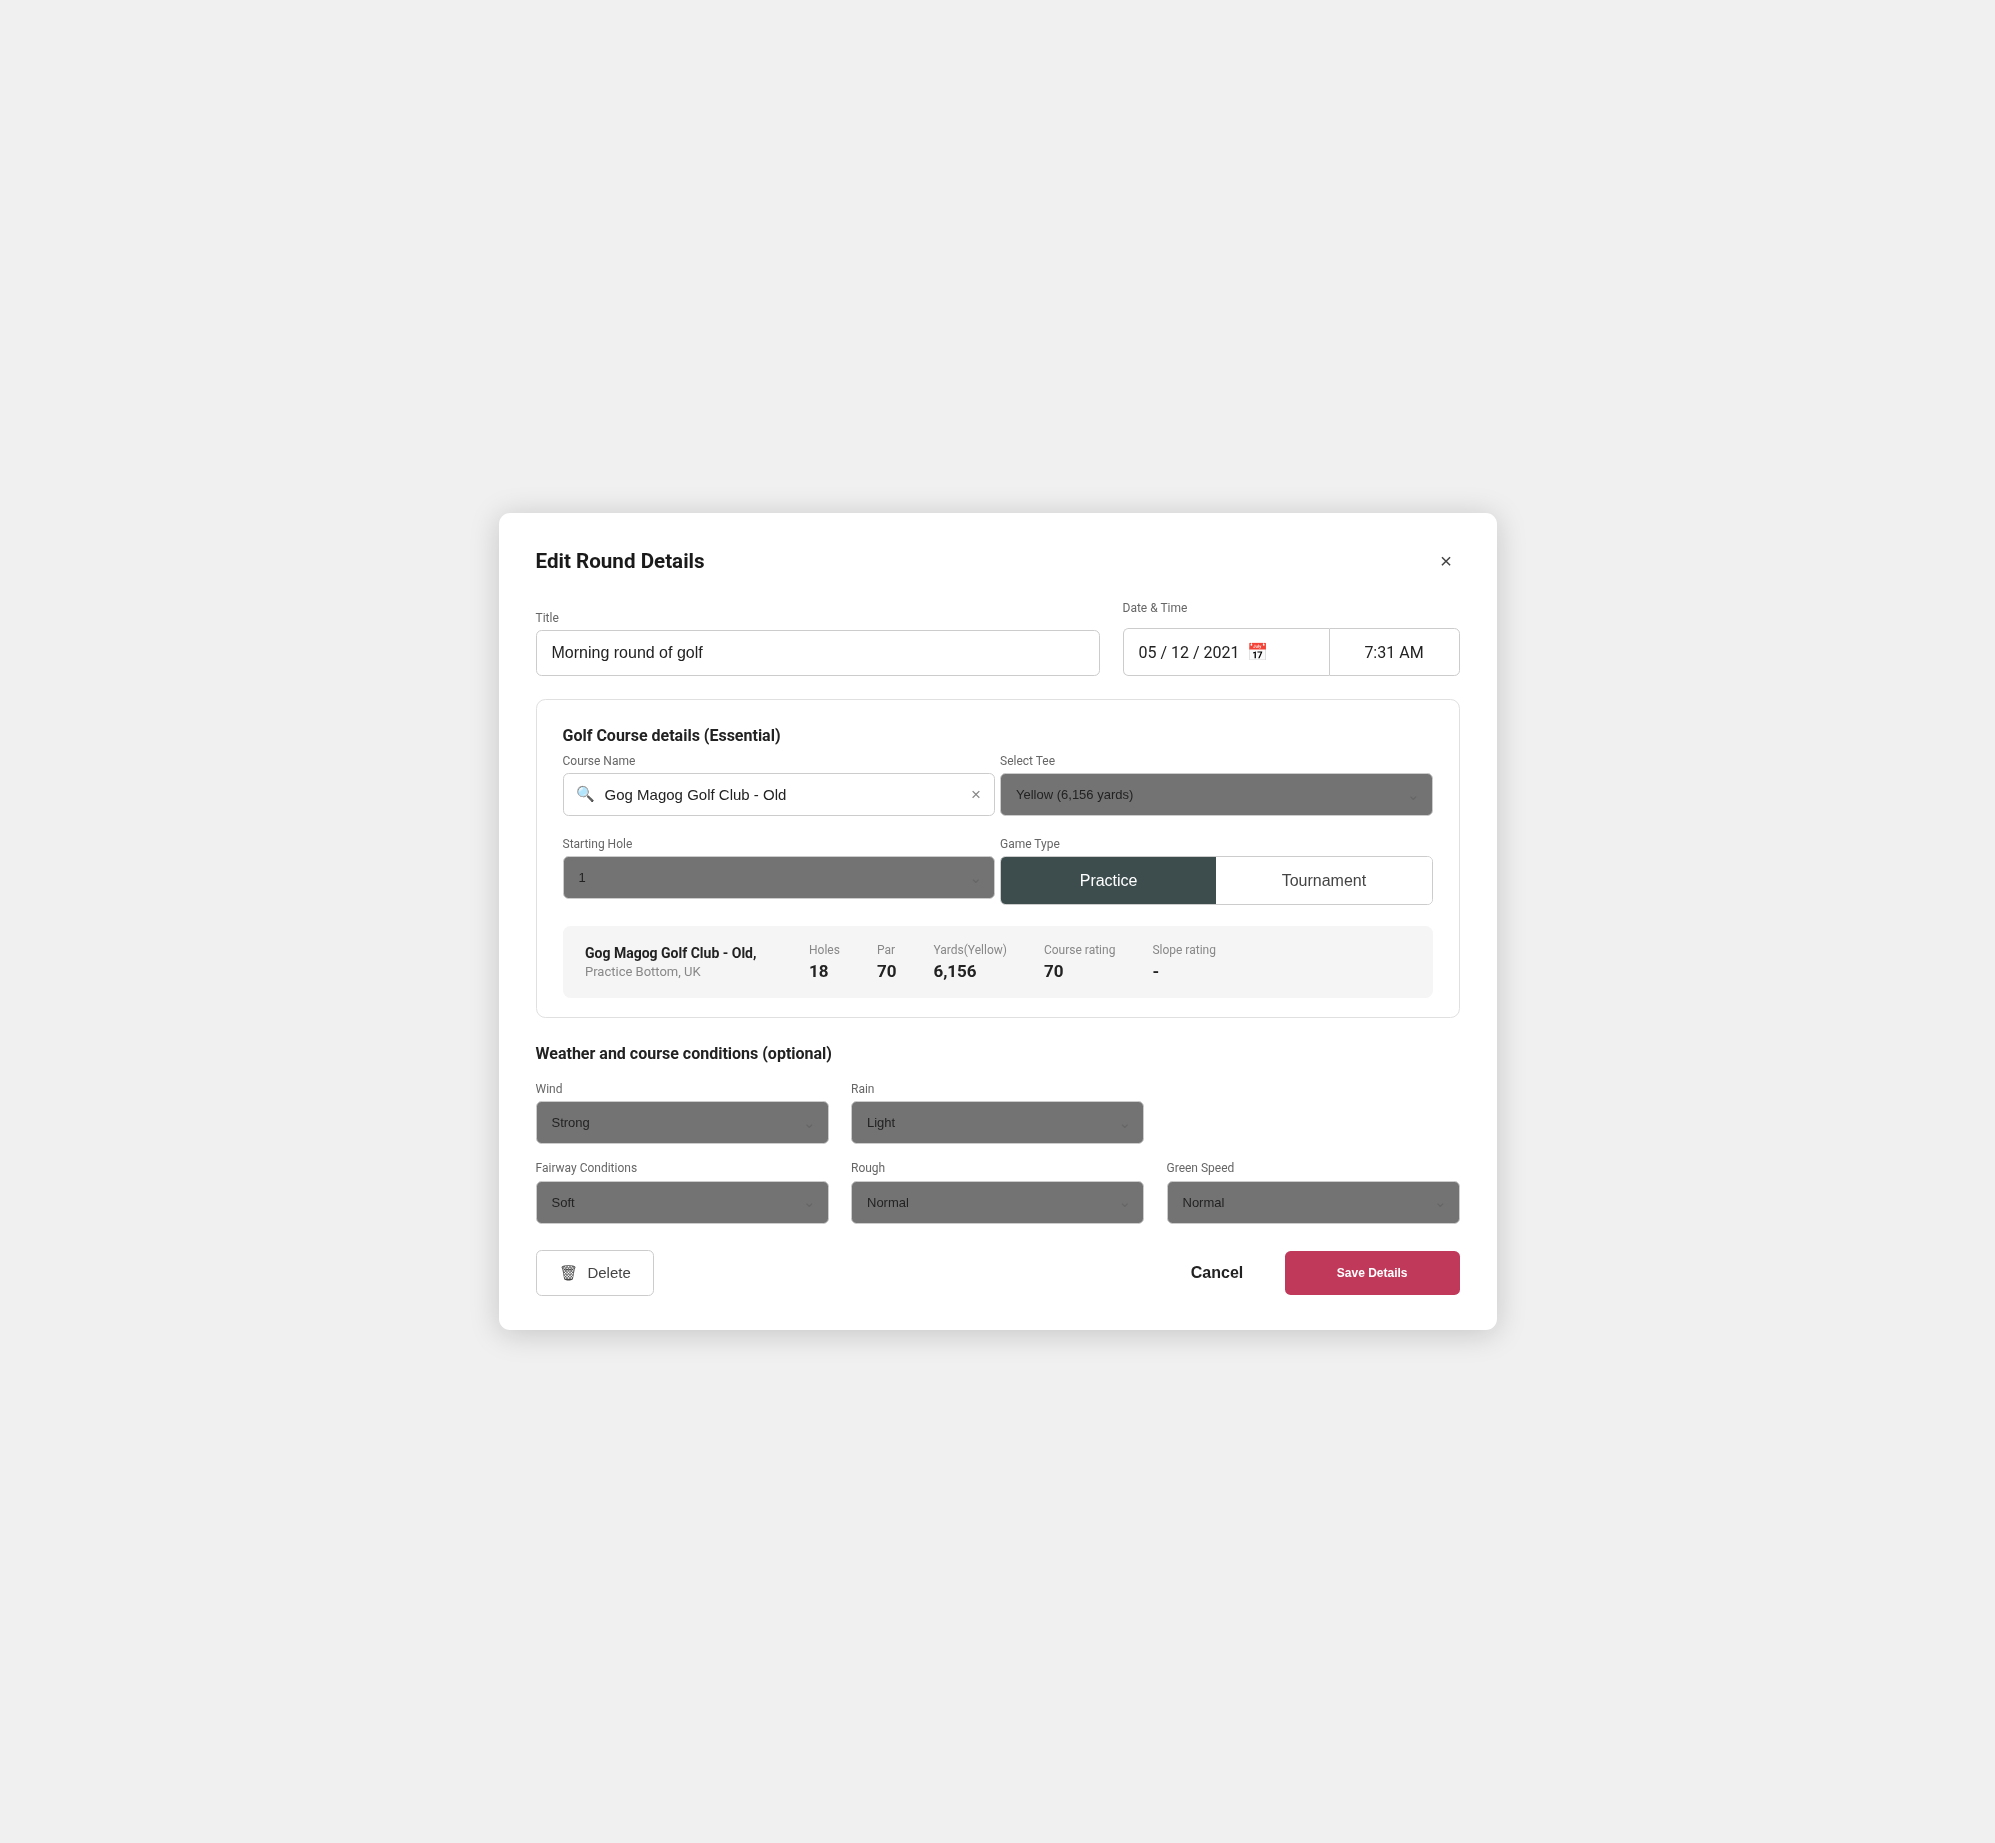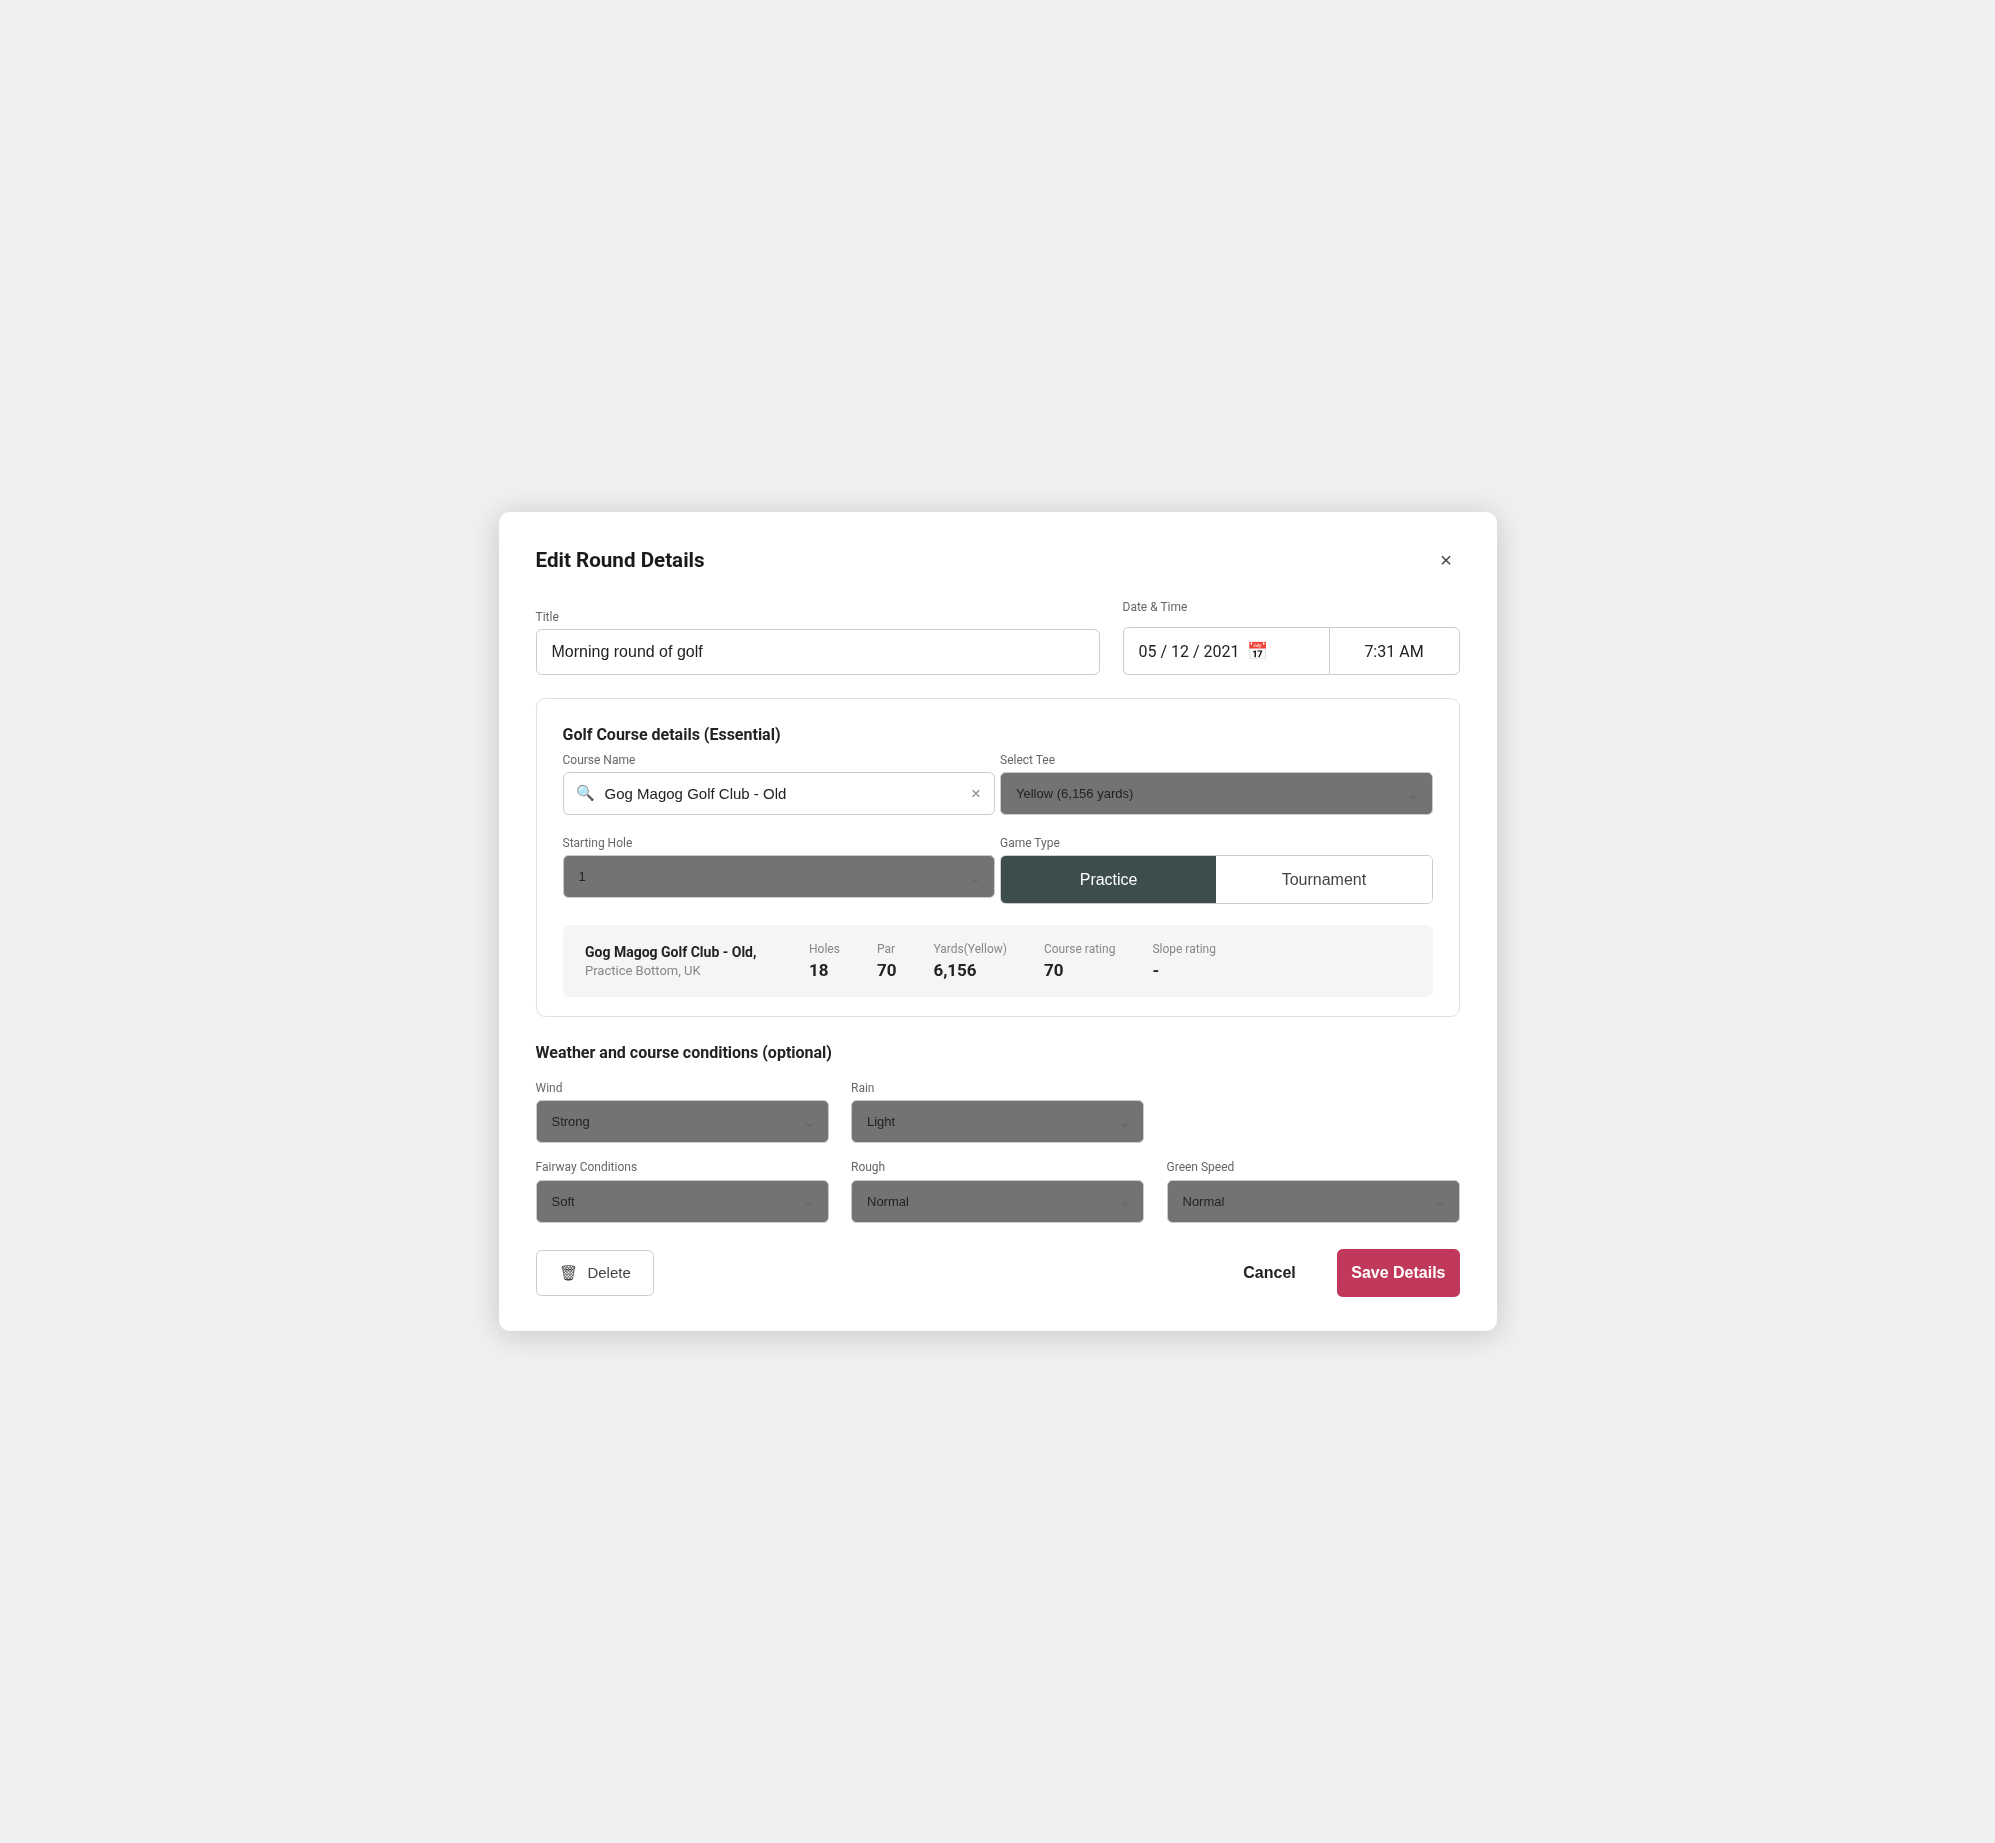--- a/index.html
+++ b/index.html
@@ -258,22 +258,22 @@
       font-weight: 600;
       color: #222;
       cursor: pointer;
       padding: 13px 19px;
     }
     .save-btn {
       background: #c0395a;
       color: #fff;
       border: none;
       border-radius: 5.6px;
-      padding: 15px 14px;
-      font-size: 16px;
+      padding: 15px 52px;
+      font-size: 12px;
       font-weight: 600;
       cursor: pointer;
     }
   </style>
 </head>
 <body>
 
 <div class="modal">
 
   <div class="modal-header">

